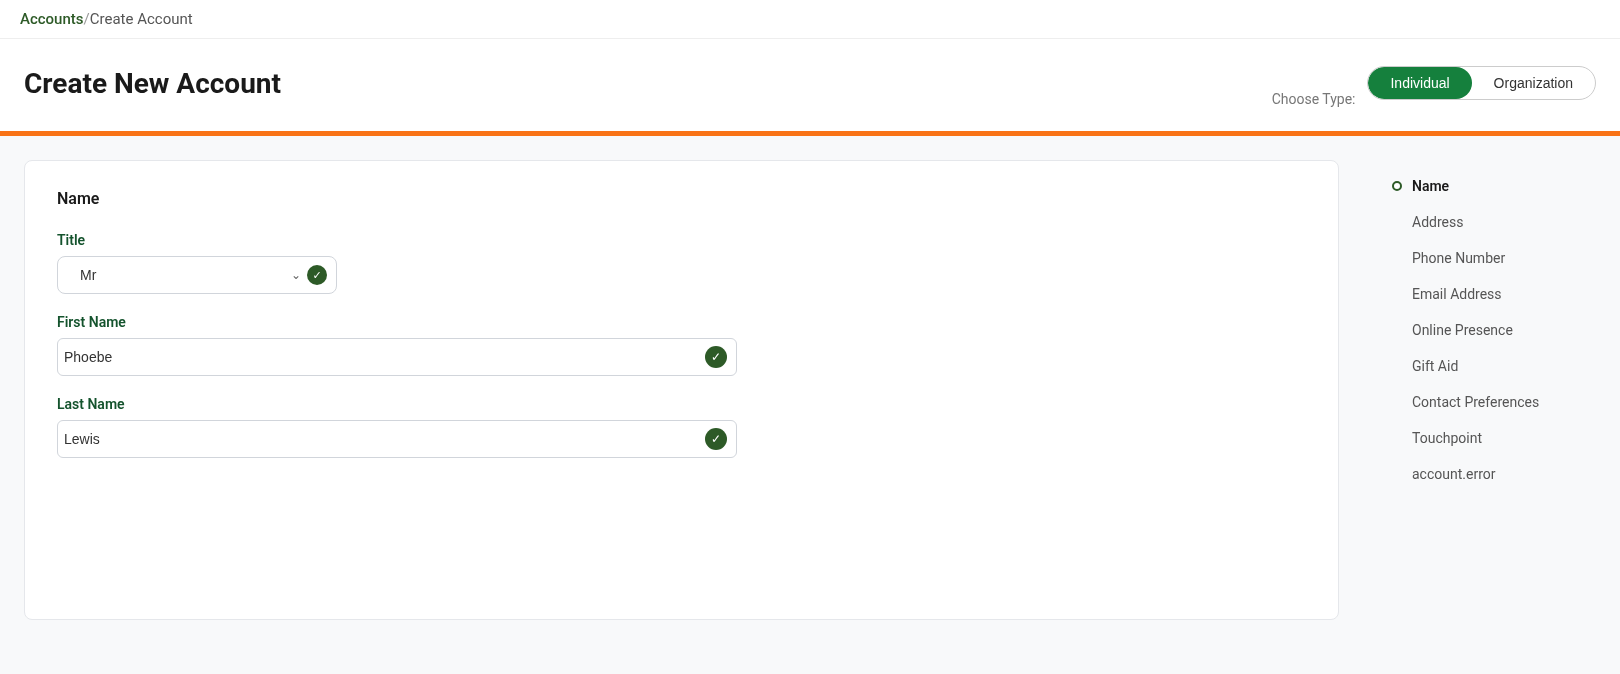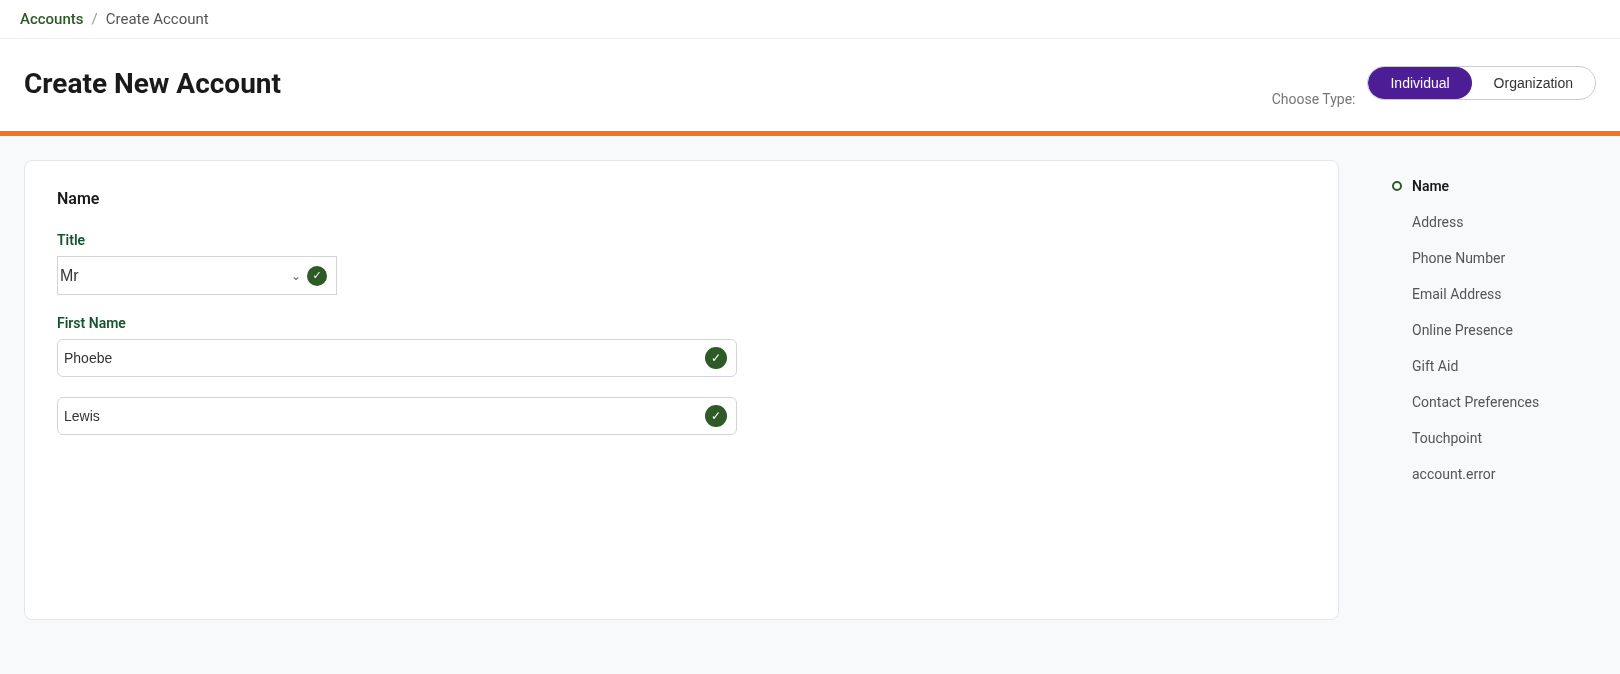--- a/index.html
+++ b/index.html
@@ -15,21 +15,20 @@
       min-height: 674px;
       width: 1620px;
     }
 
     .breadcrumb-bar {
       padding: 10px 20px;
       background: #fff;
       border-bottom: 1px solid #eee;
       display: flex;
       align-items: center;
-      gap: 8px;
     }
 
     .breadcrumb-link {
       color: #2d5a27;
       font-size: 15px;
       font-weight: 500;
       text-decoration: none;
       cursor: pointer;
     }
 
@@ -80,21 +79,21 @@
     .type-btn {
       padding: 8px 22px;
       font-size: 14px;
       font-weight: 500;
       cursor: pointer;
       border: none;
       background: transparent;
     }
 
     .type-btn.active {
-      background: #4c1d95;
+      background: #15803d;
       color: #fff;
       border-radius: 20px;
     }
 
     .type-btn.inactive {
       background: transparent;
       color: #333;
     }
 
     .main-content {
@@ -150,24 +149,24 @@
 
     .select-wrapper {
       position: relative;
       display: flex;
       align-items: center;
       width: 280px;
     }
 
     .form-select {
       width: 100%;
-      padding: 10px 70px 10px 2px;
+      padding: 10px 70px 10px 22px;
       border: 1px solid #d1d5db;
-      border-radius: 0;
-      font-size: 16px;
+      border-radius: 8px;
+      font-size: 14px;
       color: #333;
       background: #fff;
       outline: none;
       appearance: none;
       cursor: pointer;
     }
 
     .select-icons {
       position: absolute;
       right: 10px;
@@ -297,20 +296,21 @@
 
     <div class="form-group">
       <label class="form-label">First Name</label>
       <div class="input-wrapper first-last-name-input">
         <input class="form-input" type="text" value="Phoebe" style="">
         <div class="input-check-icon">✓</div>
       </div>
     </div>
 
     <div class="form-group">
+      <label class="form-label">Last Name</label>
       <div class="input-wrapper first-last-name-input">
         <input class="form-input" type="text" value="Lewis" style="">
         <div class="input-check-icon">✓</div>
       </div>
     </div>
   </div>
 
   <div class="nav-panel">
     <ul class="nav-list">
       <li class="nav-item active">

